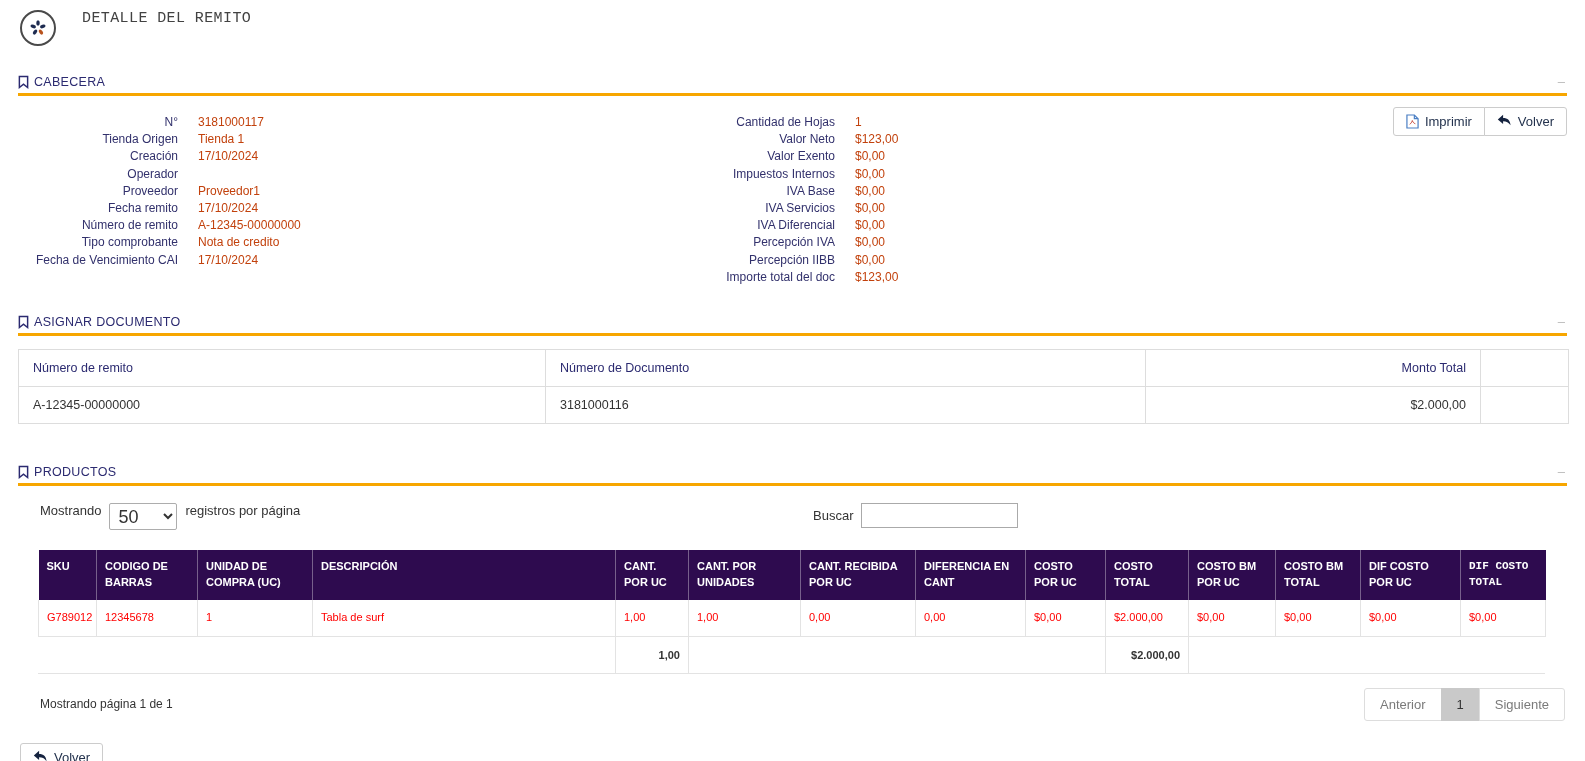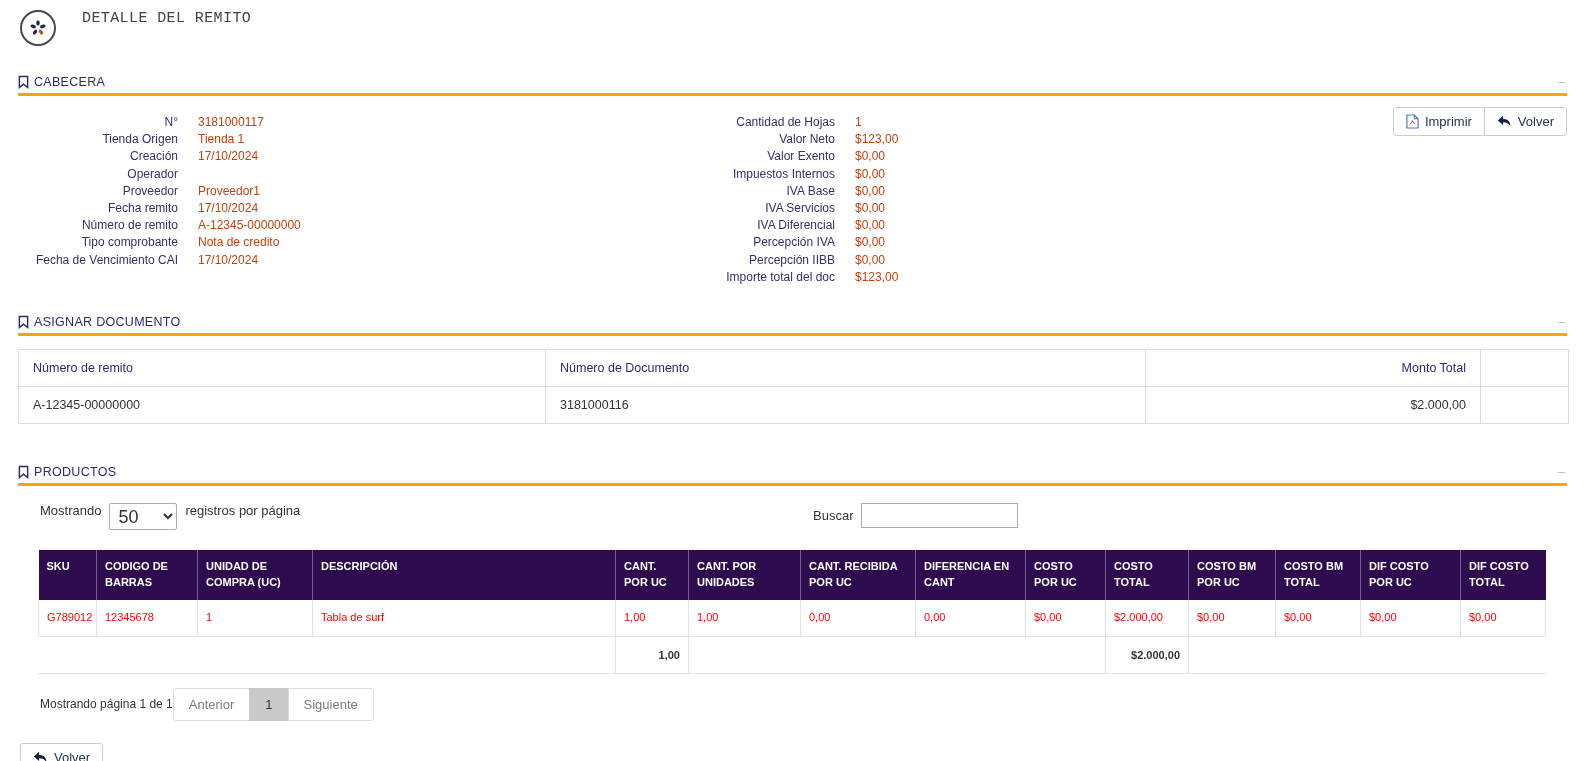--- a/index.html
+++ b/index.html
@@ -23,21 +23,21 @@
   .cabecera-body { position:relative; display:flex; margin-top:18px; min-height:172px; }
   .fields-col { display:flex; flex-direction:column; }
   .fields-col.left { width:682px; }
   .fields-col.right { width:420px; }
   .field-row { display:flex; line-height:17.2px; }
   .field-label { color:#32316c; text-align:right; }
   .left .field-label { width:160px; }
   .right .field-label { width:135px; }
   .field-value { margin-left:20px; color:#c2410c; min-height:17px; }
   .head-buttons { position:absolute; right:0; top:-7px; display:flex; }
-  .btn { display:inline-flex; align-items:center; gap:6px; background:#fff; border:1px solid #ccc;
+  .btn { display:inline-flex; align-items:flex-start; gap:6px; background:#fff; border:1px solid #ccc;
     color:#23324d; font-size:13px; padding:6px 12px; cursor:pointer; }
   .btn-group .btn:first-child { border-radius:3px 0 0 3px; }
   .btn-group .btn:last-child { border-radius:0 3px 3px 0; margin-left:-1px; }
 
   
   .doc-table { width:100%; border-collapse:collapse; margin-top:13px; table-layout:fixed; }
   .doc-table th, .doc-table td { border:1px solid #ddd; padding:11px 14px; text-align:left; font-weight:normal; }
   .doc-table th { color:#2b2a70; font-size:12.5px; }
   .doc-table td { color:#333; font-size:12.5px; }
   .doc-table .num-col { text-align:right; }
@@ -47,29 +47,29 @@
   .prod-controls label { font-size:13px; color:#333; }
   .page-size-select { margin:0 8px; width:68px; height:27px; border:1px solid #adadad; border-radius:2px;
     font-size:18px; color:#333; padding:0 4px; background:#fff; font-family:inherit; }
   .search-wrap { position:absolute; left:773px; display:flex; align-items:center; gap:8px; }
   .search-input { width:157px; height:25px; border:1px solid #aaa; padding:2px 6px; font-size:13px; font-family:inherit; }
 
   
   .prod-table { border-collapse:collapse; table-layout:fixed; width:1507px; margin:20px 0 0 20px; }
   .prod-table thead th { background:#2e0b4f; color:#fff; font-size:11px; font-weight:bold; text-align:left;
     padding:9px 8px; vertical-align:top; border-right:1px solid rgba(255,255,255,.35); line-height:1.45; }
-  .prod-table thead th:last-child { border-right:none; }
+  .prod-table thead th:last-child { border-right:none;font-family:Liberation Mono, monospace; }
   .prod-table tbody td { font-size:11px; color:#f00; padding:11px 8px 13px; vertical-align:top;
     border:1px solid #e3e3e3; border-top:none; background:#fff; }
   .prod-table tr.summary-row td { border:none; color:#333; font-weight:bold; padding:12px 8px; }
   .prod-table tr.summary-row td.total-cell { text-align:right; border-left:1px solid #e3e3e3; border-right:1px solid #e3e3e3; }
   .prod-table-bottom { border-top:1px solid #e3e3e3; width:1507px; margin-left:20px; }
 
   
-  .prod-footer { display:flex; align-items:flex-start; margin:14px 0 0 22px; }
+  .prod-footer { display:flex; justify-content:space-between; align-items:flex-start; margin:14px 0 0 22px; }
   .page-status { font-size:12px; color:#333; padding-top:9px; }
   .pager { display:flex; margin-right:2px; }
   .pager .p-item { border:1px solid #ddd; color:#7a7a7a; font-size:13px; padding:8px 15px; background:#fff; cursor:pointer; }
   .pager .p-item:first-child { border-radius:3px 0 0 3px; }
   .pager .p-item:last-child { border-radius:0 3px 3px 0; }
   .pager .p-item + .p-item { margin-left:-1px; }
   .pager .p-item.active { background:#c9c9c9; color:#333; border-color:#c9c9c9; }
 
   .bottom-volver { margin:22px 0 0 2px; }
   .icon-svg { display:inline-block; vertical-align:middle; }

